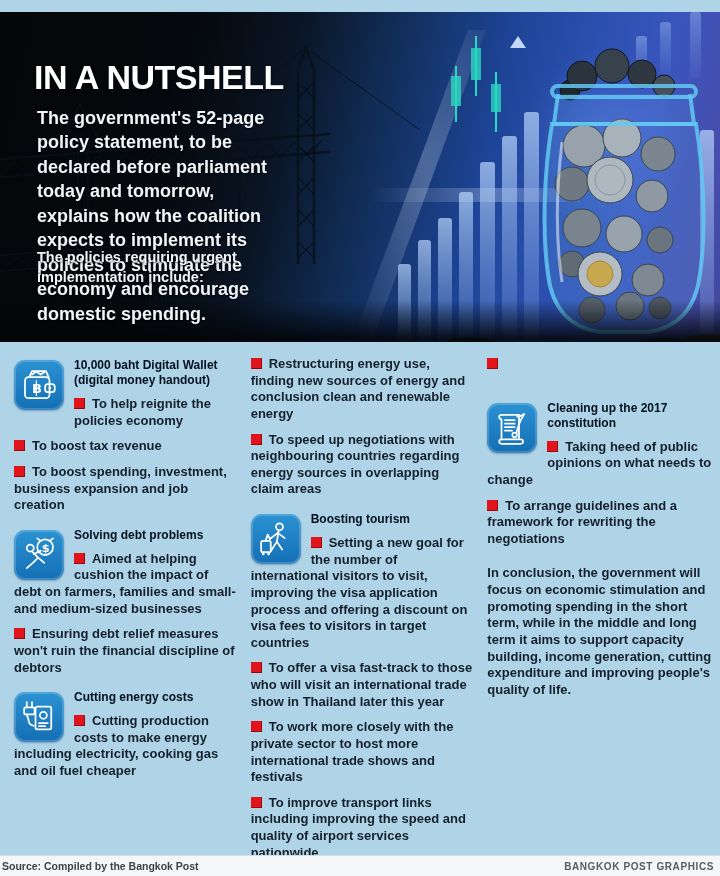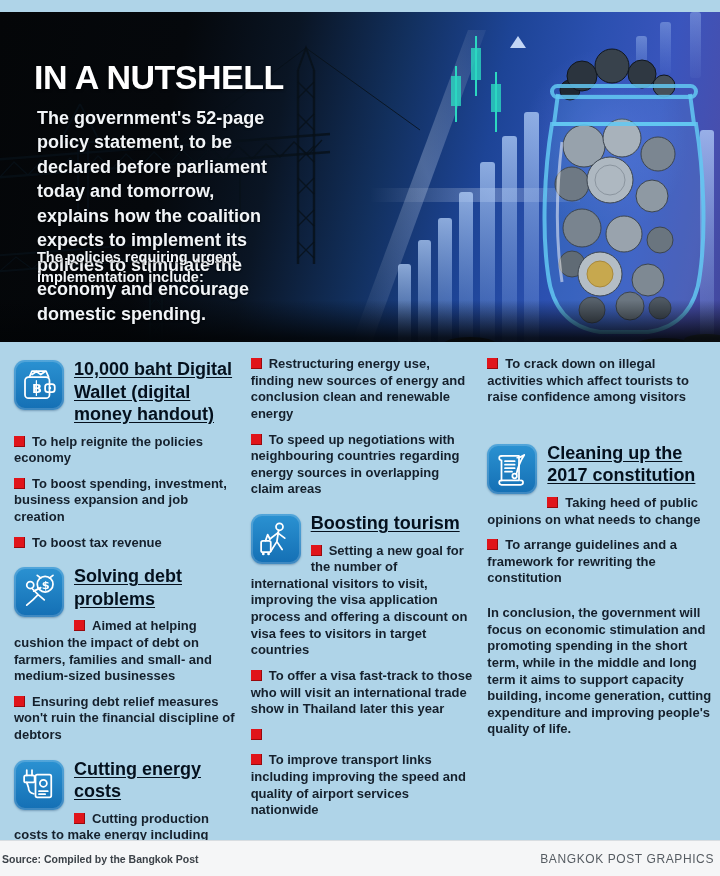--- a/index.html
+++ b/index.html
@@ -41,42 +41,42 @@
   .col { width:229px; }
   .sec { margin-bottom:14px; overflow:visible; }
   .icon {
     float:left; width:50px; height:50px; margin:2px 10px 4px 0;
     border-radius:11px; background:linear-gradient(180deg,#2b92d2,#146fb4);
     box-shadow:inset 0 0 0 2px rgba(255,255,255,.18), 0 1px 2px rgba(20,60,100,.35);
     display:flex; align-items:center; justify-content:center;
   }
   .icon svg { width:42px; height:42px; }
   h2 {
-    font-size:18px; font-weight:800; color:#04101d; line-height:1.25;
-    text-decoration:underline; text-underline-offset:2px; margin:2px 0 8px;
+    font-size:12px; font-weight:800; color:#04101d; line-height:1.25;
+    text-underline-offset:2px; margin:2px 0 8px;
   }
   .b {
     font-size:13px; font-weight:700; color:#15202c; line-height:1.28;
     margin:0 0 9px;
   }
   .sq {
     display:inline-block; width:11px; height:11px; margin-right:7px;
     background:#e0141a; box-shadow:inset -1px -1px 0 #97090d;
     vertical-align:-1px;
   }
   .plain { margin-top:18px; }
   .clear { clear:both; }
   
   .footer {
-    position:absolute; left:0; bottom:0; width:720px; height:36px;
+    position:absolute; left:0; bottom:0; width:720px; height:21px;
     background:#f5f6f7; display:flex; align-items:center; justify-content:space-between;
     padding:0 6px 0 2px; border-top:1px solid #d8dde1;
   }
   .src { font-size:10.5px; font-weight:700; color:#3c4248; }
-  .credit { font-size:12px; font-weight:400; color:#565c62; letter-spacing:.6px; }
+  .credit { font-size:10px; font-weight:700; color:#565c62; letter-spacing:.6px; }
 </style>
 </head>
 <body>
 
 <div class="page">
 
   <div class="hero">
     <svg class="hero-art" viewBox="0 0 720 342" preserveAspectRatio="none">
       <defs>
         <linearGradient id="beamG" x1="0" y1="1" x2="1" y2="0">
@@ -203,22 +203,22 @@
             <rect x="8" y="15" width="28" height="24" rx="4"></rect>
             <rect x="31" y="23" width="11" height="9" rx="3"></rect>
             <circle cx="36.5" cy="27.5" r="1.4" fill="#fff" stroke="none"></circle>
             <text x="16" y="33" font-size="15" font-weight="bold" fill="#fff" stroke="none" font-family="DejaVu Sans, sans-serif">B</text>
             <line x1="21" y1="19" x2="21" y2="36" stroke-width="1.4"></line>
           </svg>
         </span>
         <h2>10,000 baht Digital Wallet (digital money handout)</h2>
         <p class="b"><span class="sq"></span><span>To help reignite the policies economy</span></p>
         <div class="clear"></div>
+        <p class="b"><span class="sq"></span><span>To boost tax revenue</span></p>
         <p class="b"><span class="sq"></span><span>To boost spending, investment, business expansion and job creation</span></p>
-        <p class="b"><span class="sq"></span><span>To boost tax revenue</span></p>
       </section>
 
       <section class="sec">
         <span class="icon">
           <svg viewBox="0 0 48 48" fill="none" stroke="#fff" stroke-width="2" stroke-linecap="round" stroke-linejoin="round">
             <circle cx="14" cy="16" r="4"></circle>
             <path d="M16 20 L23 27 M23 27 L17 33 L10 39 M23 27 L30 33"></path>
             <path d="M18 23 L26 19"></path>
             <circle cx="31" cy="15" r="9"></circle>
             <path d="M26 8 L22 5 M36 8 L40 5"></path>
@@ -263,44 +263,44 @@
             <rect x="7" y="26" width="11" height="13" rx="2"></rect>
             <path d="M12 26 L14.5 19 L17 24"></path>
             <circle cx="9.5" cy="41" r="1.6" fill="#fff" stroke="none"></circle>
             <circle cx="15.5" cy="41" r="1.6" fill="#fff" stroke="none"></circle>
           </svg>
         </span>
         <h2>Boosting tourism</h2>
         <p class="b"><span class="sq"></span><span>Setting a new goal for the number of international visitors to visit, improving the visa application process and offering a discount on visa fees to visitors in target countries</span></p>
         <div class="clear"></div>
         <p class="b"><span class="sq"></span><span>To offer a visa fast-track to those who will visit an international trade show in Thailand later this year</span></p>
+        <p class="b"><span class="sq"></span><span>To work more closely with the private sector to host more international trade shows and festivals</span></p>
+        <p class="b"><span class="sq"></span><span>To improve transport links including improving the speed and quality of airport services nationwide</span></p>
+      </section>
+    </div>
+
+    <div class="col">
+      <section class="sec">
         <p class="b"><span class="sq"></span></p>
-        <p class="b"><span class="sq"></span><span>To improve transport links including improving the speed and quality of airport services nationwide</span></p>
-      </section>
-    </div>
-
-    <div class="col">
-      <section class="sec">
-        <p class="b"><span class="sq"></span><span>To crack down on illegal activities which affect tourists to raise confidence among visitors</span></p>
-      </section>
-
-      <section class="sec" style="margin-top:36px;">
+      </section>
+
+      <section class="sec" style="margin-top:28px;">
         <span class="icon">
           <svg viewBox="0 0 48 48" fill="none" stroke="#fff" stroke-width="2" stroke-linecap="round" stroke-linejoin="round">
             <path d="M12 9 H32 V37 H12"></path>
             <path d="M12 9 C8.5 9 8.5 14 12 14 V37 C8.5 37 8.5 42 12 42 H34 C37.5 42 37.5 37 34 37"></path>
             <path d="M16 15 H27 M16 19 H27 M16 23 H27 M16 27 H24"></path>
             <circle cx="27" cy="32" r="2.6"></circle>
             <path d="M38 8 C34 14 31 21 29 30 M38 8 C35 10 32 11 30 11"></path>
           </svg>
         </span>
         <h2>Cleaning up the 2017 constitution</h2>
         <p class="b"><span class="sq"></span><span>Taking heed of public opinions on what needs to change</span></p>
         <div class="clear"></div>
-        <p class="b"><span class="sq"></span><span>To arrange guidelines and a framework for rewriting the constitution</span></p>
+        <p class="b"><span class="sq"></span><span>To arrange guidelines and a framework for rewriting the negotiations</span></p>
       </section>
 
       <p class="b plain">In conclusion, the government will focus on economic stimulation and promoting spending in the short term, while in the middle and long term it aims to support capacity building, income generation, cutting expenditure and improving people's quality of life.</p>
     </div>
   </div>
 
   <div class="footer">
     <span class="src">Source: Compiled by the Bangkok Post</span>
     <span class="credit">BANGKOK POST GRAPHICS</span>
   </div>

